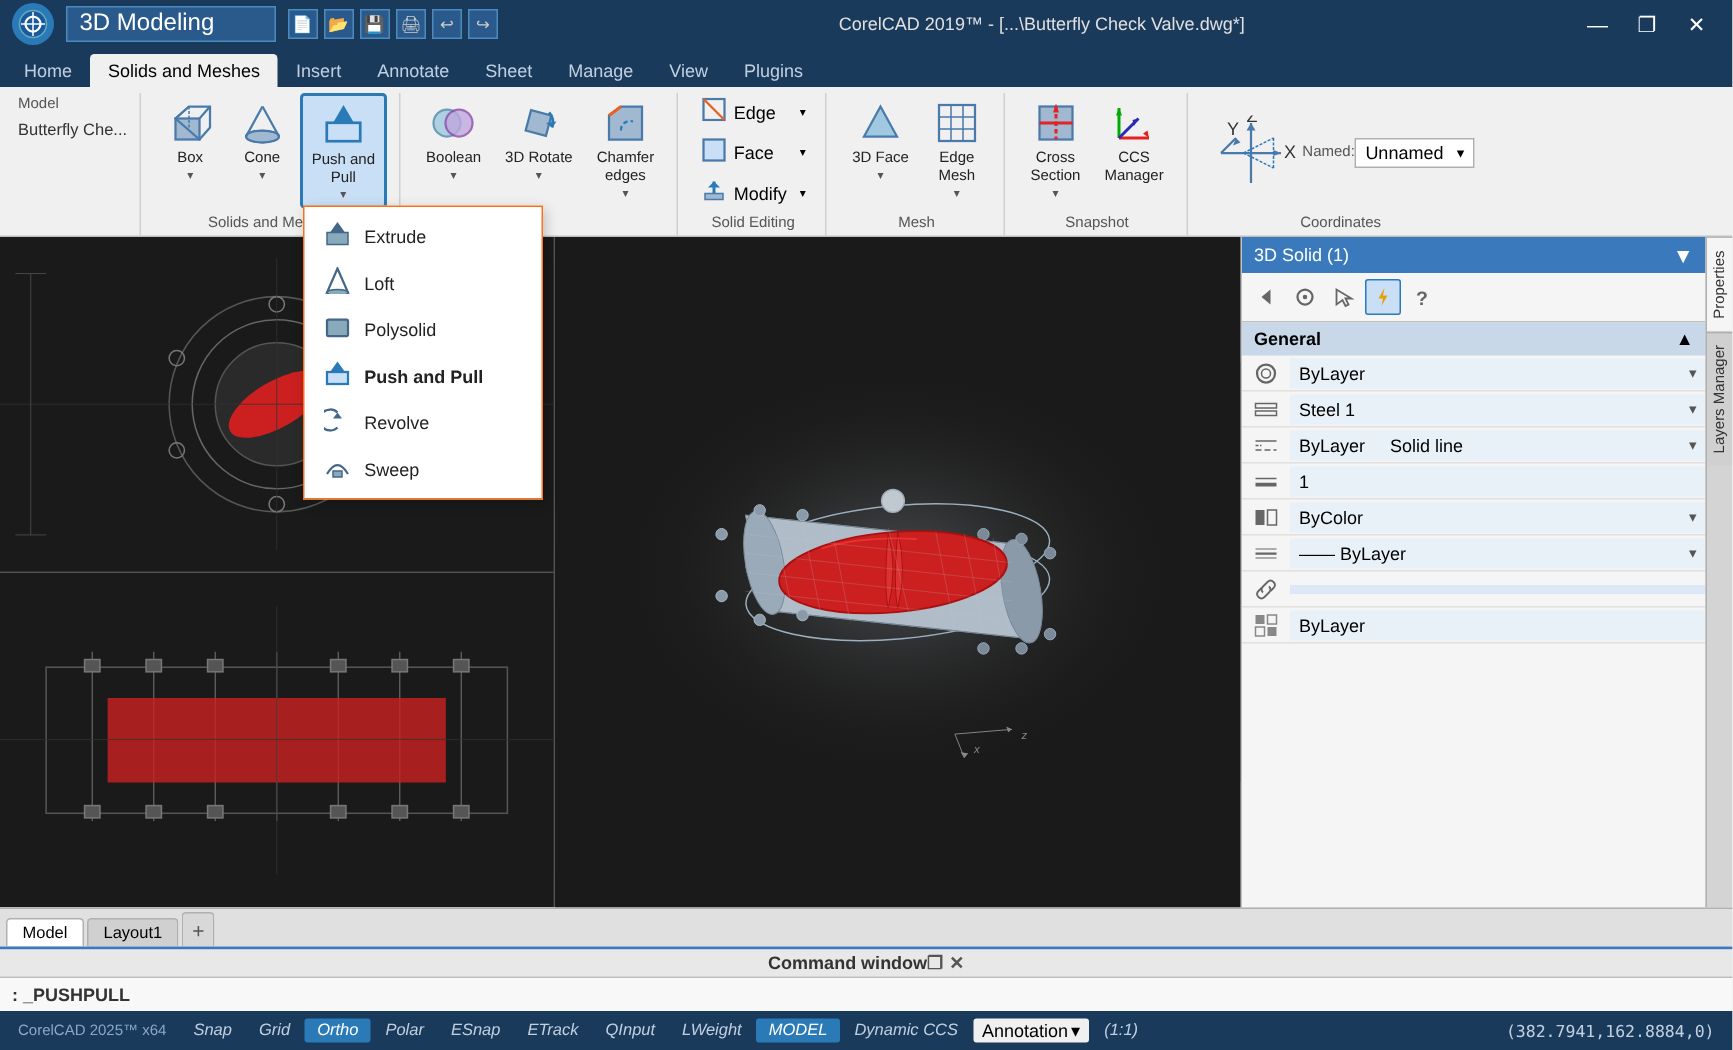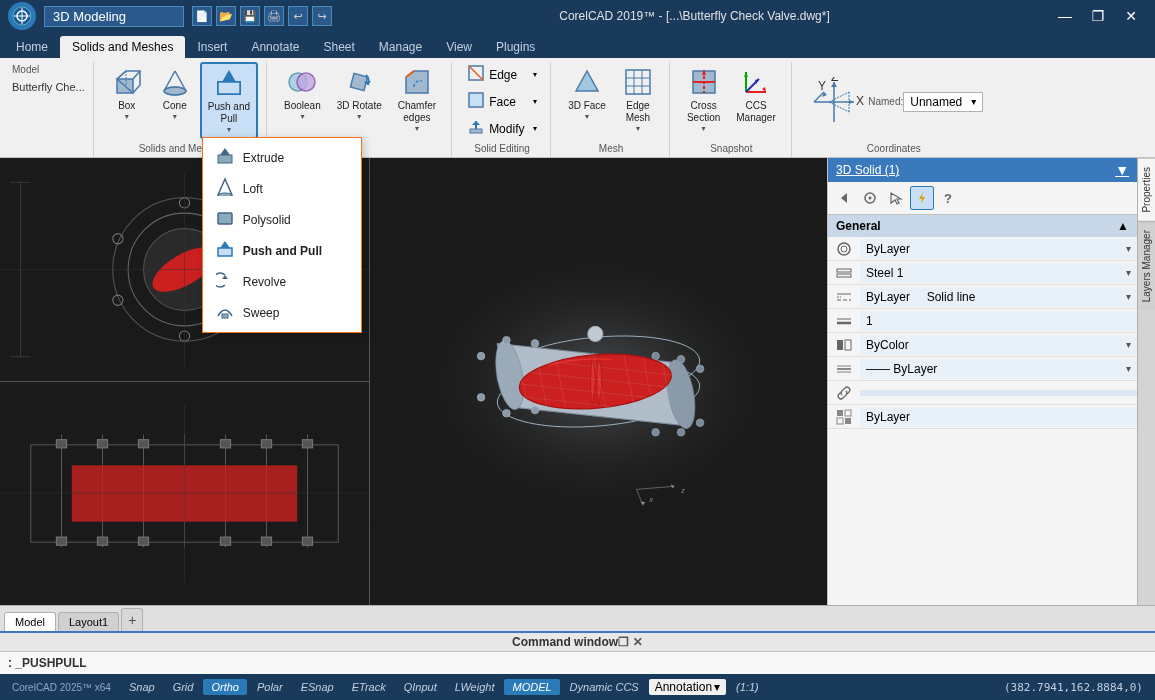--- a/index.html
+++ b/index.html
@@ -15,21 +15,21 @@
       padding: 0 8px;
       flex-shrink: 0;
     }
     .title-bar-logo {
       width: 28px; height: 28px; background: #2a7ab8; border-radius: 50%;
       display: flex; align-items: center; justify-content: center;
       color: white; font-weight: bold; font-size: 10px; margin-right: 8px; flex-shrink: 0;
     }
     .title-bar-appname {
       background: #2a5a8c; border: 1px solid #4a8abf; padding: 2px 8px;
-      color: white; font-size: 13px; margin-right: 8px; min-width: 140px;
+      color: white; font-size: 16px; margin-right: 8px; min-width: 140px;
     }
     .title-bar-icons { display: flex; gap: 4px; margin-right: 8px; }
     .title-bar-icon { width: 20px; height: 20px; background: #2a5a8c; border: 1px solid #4a8abf;
       display: flex; align-items: center; justify-content: center; color: #ccc; font-size: 11px; cursor: pointer; }
     .title-bar-title { flex: 1; text-align: center; font-size: 12px; color: #e0e0e0; }
     .title-bar-controls { display: flex; gap: 1px; }
     .title-control { width: 32px; height: 28px; display: flex; align-items: center; justify-content: center;
       color: white; cursor: pointer; font-size: 14px; }
 
     
@@ -113,21 +113,21 @@
       flex: 1; background: #1a1a1a; position: relative; overflow: hidden;
     }
 
     
     .properties-sidebar {
       width: 310px; flex-shrink: 0; background: #f5f5f5;
       border-left: 1px solid #c0c0c0; display: flex; flex-direction: column;
     }
     .prop-header {
       background: #3a7abc; color: white; padding: 4px 8px; font-size: 12px;
-      display: flex; justify-content: space-between; align-items: center; text-decoration: underline;
+      display: flex; justify-content: space-between; align-items: center;
     }
     .prop-toolbar {
       display: flex; gap: 2px; padding: 4px; border-bottom: 1px solid #c0c0c0;
       align-items: center;
     }
     .prop-tool-btn {
       width: 24px; height: 24px; display: flex; align-items: center; justify-content: center;
       cursor: pointer; border: 1px solid transparent; border-radius: 2px; font-size: 12px;
     }
     .prop-tool-btn.active { background: #c8dff5; border-color: #2a7ab8; }

